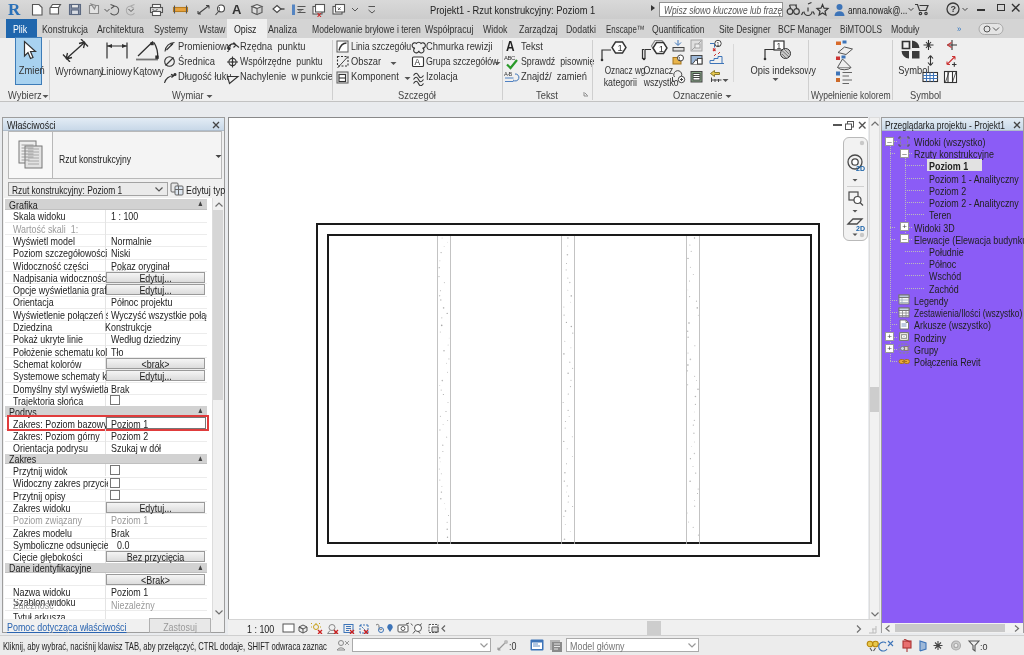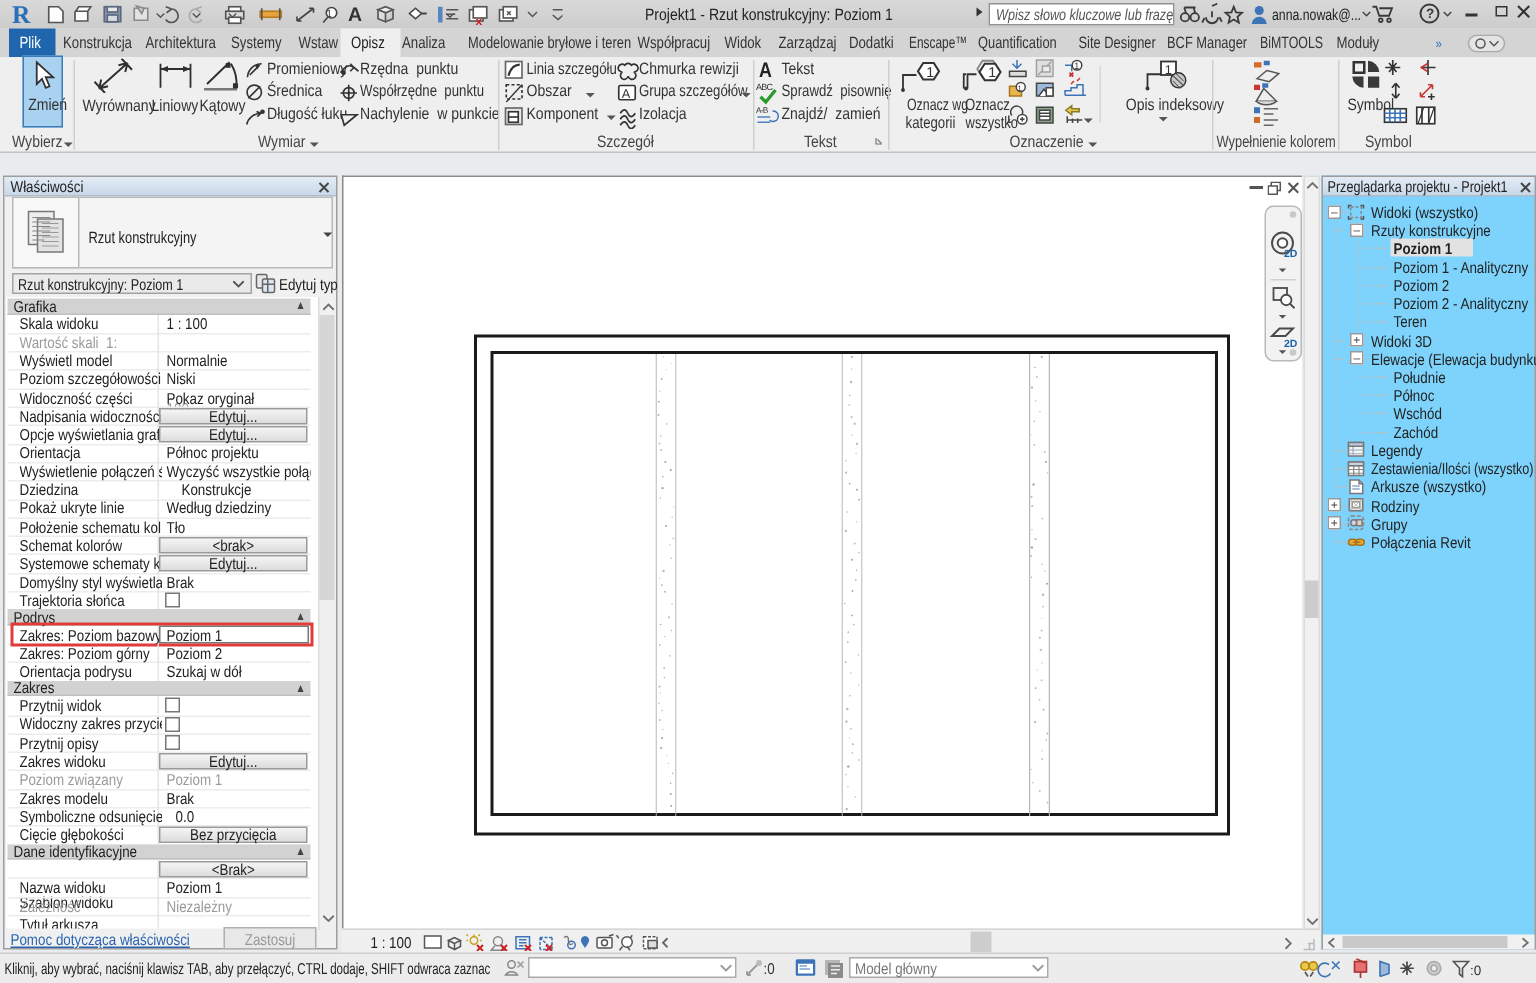--- a/index.html
+++ b/index.html
@@ -475,21 +475,21 @@
         <div class="tx" style="left:0;top:0;font-size:10.5px;color:#222;">Wyświetlenie połączeń ś...</div>
       </div>
 <div class="abs" style="left:107px;top:110.69999999999999px;width:96px;height:12px;overflow:hidden;">
         <div class="tx" style="left:0;top:0;font-size:10.5px;color:#222;">Wyczyść wszystkie połącz...</div>
       </div>
 <div class="gline" style="top:134.5px;"></div>
 <div class="abs" style="left:101px;top:122.2px;width:1px;height:12.3px;background:#e4e4e4;"></div>
 <div class="abs" style="left:9px;top:122.99999999999999px;width:95px;height:12px;overflow:hidden;">
         <div class="tx" style="left:0;top:0;font-size:10.5px;color:#222;">Dziedzina</div>
       </div>
-<div class="abs" style="left:117px;top:122.99999999999999px;width:96px;height:12px;overflow:hidden;">
+<div class="abs" style="left:101px;top:122.99999999999999px;width:96px;height:12px;overflow:hidden;">
         <div class="tx" style="left:0;top:0;font-size:10.5px;color:#222;">Konstrukcje</div>
       </div>
 <div class="gline" style="top:146.8px;"></div>
 <div class="abs" style="left:101px;top:134.5px;width:1px;height:12.3px;background:#e4e4e4;"></div>
 <div class="abs" style="left:9px;top:135.3px;width:95px;height:12px;overflow:hidden;">
         <div class="tx" style="left:0;top:0;font-size:10.5px;color:#222;">Pokaż ukryte linie</div>
       </div>
 <div class="abs" style="left:107px;top:135.3px;width:96px;height:12px;overflow:hidden;">
         <div class="tx" style="left:0;top:0;font-size:10.5px;color:#222;">Według dziedziny</div>
       </div>
@@ -903,21 +903,21 @@
 </g>
     </svg>
 <div class="abs" style="left:419px;top:1px;width:14px;height:14px;background:#cdcdcd;"></div>
 <svg class="abs" style="left:628px;top:5px;" width="6" height="8">
       <path d="M1 0.5 l3.5 3.5 -3.5 3.5" stroke="#707070" fill="none" stroke-width="1.2"></path>
     </svg>
 <svg class="abs" style="left:640px;top:5px;" width="9" height="9">
       <path d="M8 1 v7 h-7 M5 8 v-4 M8 4 h-4" stroke="#bbb" fill="none"></path>
     </svg>
 </div>
-<div class="abs" style="left:881px;top:117px;width:143px;height:516px;background:#7dd3fc;border:1px solid #9d9d9d;">
+<div class="abs" style="left:881px;top:117px;width:143px;height:516px;background:#8b5cf6;border:1px solid #9d9d9d;">
 <div class="abs" style="left:0;top:0;width:141px;height:13px;background:linear-gradient(#e3ecf5,#c8d8e8);border-bottom:1px solid #aebccb;"></div>
 <div class="tx" style="left:3px;top:1px;font-size:10.5px;color:#222;transform:scaleX(0.8);">Przeglądarka projektu - Projekt1</div>
 <svg class="abs" style="left:131px;top:3px;" width="8" height="8">
       <path d="M1 1 l6 6 m0 -6 l-6 6" stroke="#444" stroke-width="1.3"></path>
     </svg>
 <div class="dotv" style="left:8px;top:26.0px;height:217.0px;"></div>
 <div class="dotv" style="left:23px;top:38.2px;height:82.5px;"></div>
 <div class="pm" style="left:3px;top:18.5px;">–</div>
 <div class="doth" style="left:12px;top:23.0px;width:4.0px;"></div>
 <svg class="abs" style="left:16px;top:17.5px;" width="12" height="11" viewBox="0 0 12 11">

